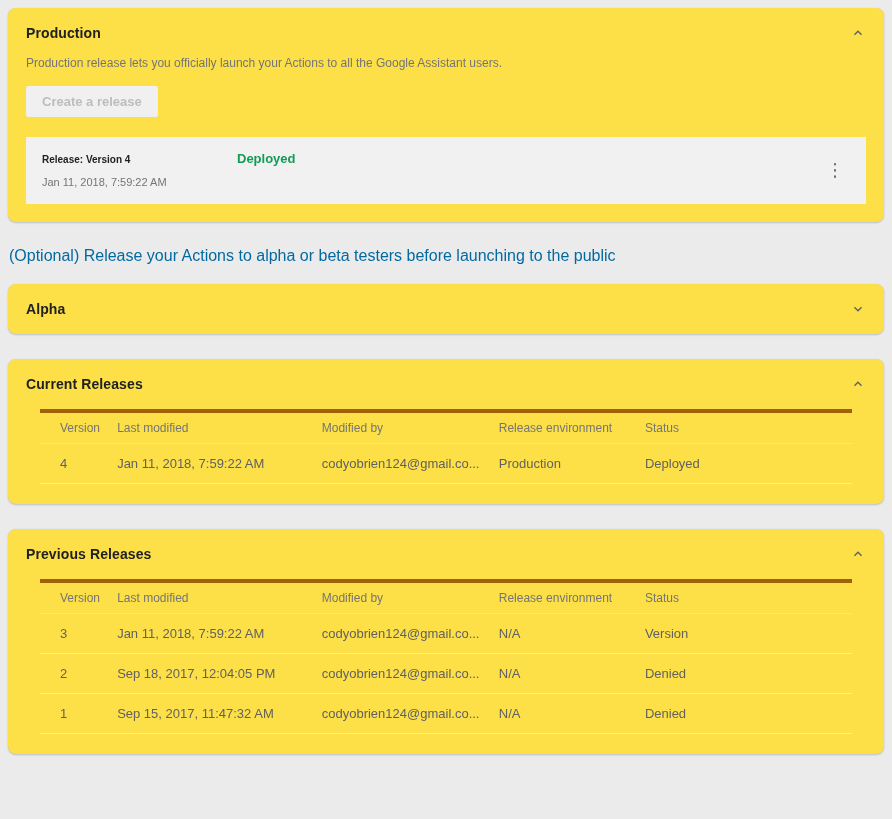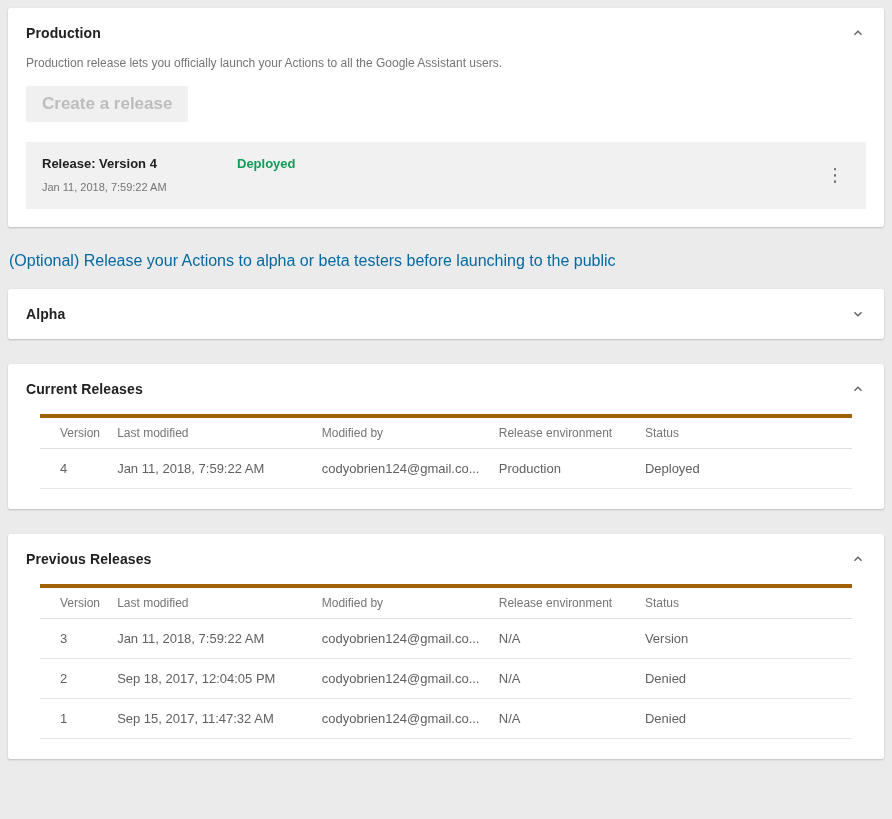--- a/index.html
+++ b/index.html
@@ -6,22 +6,22 @@
   html, body { background: #ebebeb; }
   body {
     width: 892px;
     min-height: 819px;
     font-family: "Liberation Sans", sans-serif;
     color: #212121;
   }
   .page { padding: 8px; }
 
   .card {
-    background: #ffffff;
-    border-radius: 2px;
+    background: #fde047;
+    border-radius: 8px;
     box-shadow: 0 1px 2px rgba(0,0,0,0.18), 0 0 1px rgba(0,0,0,0.1);
     margin-bottom: 25px;
   }
 
   .card-header {
     display: flex;
     align-items: center;
     justify-content: space-between;
     padding: 17px 18px;
     cursor: pointer;
@@ -39,39 +39,39 @@
   .prod-desc {
     font-size: 12px;
     color: #757575;
     margin-top: -2px;
     margin-bottom: 16px;
   }
   .btn-disabled {
     display: inline-block;
     background: #f0f0f0;
     color: #bdbdbd;
-    font-size: 17px;
+    font-size: 13px;
     font-weight: bold;
     border: none;
     border-radius: 2px;
     padding: 8px 16px;
     font-family: "Liberation Sans", sans-serif;
     cursor: default;
   }
   .release-item {
     margin-top: 20px;
     background: #f1f1f1;
     padding: 14px 14px 16px 16px;
     display: flex;
     align-items: center;
     justify-content: space-between;
   }
   .release-line { display: flex; align-items: baseline; }
   .release-title {
-    font-size: 13px;
+    font-size: 10px;
     font-weight: bold;
     color: #212121;
     width: 195px;
     flex: 0 0 auto;
   }
   .release-status {
     font-size: 13px;
     font-weight: bold;
   }
   .release-date {

